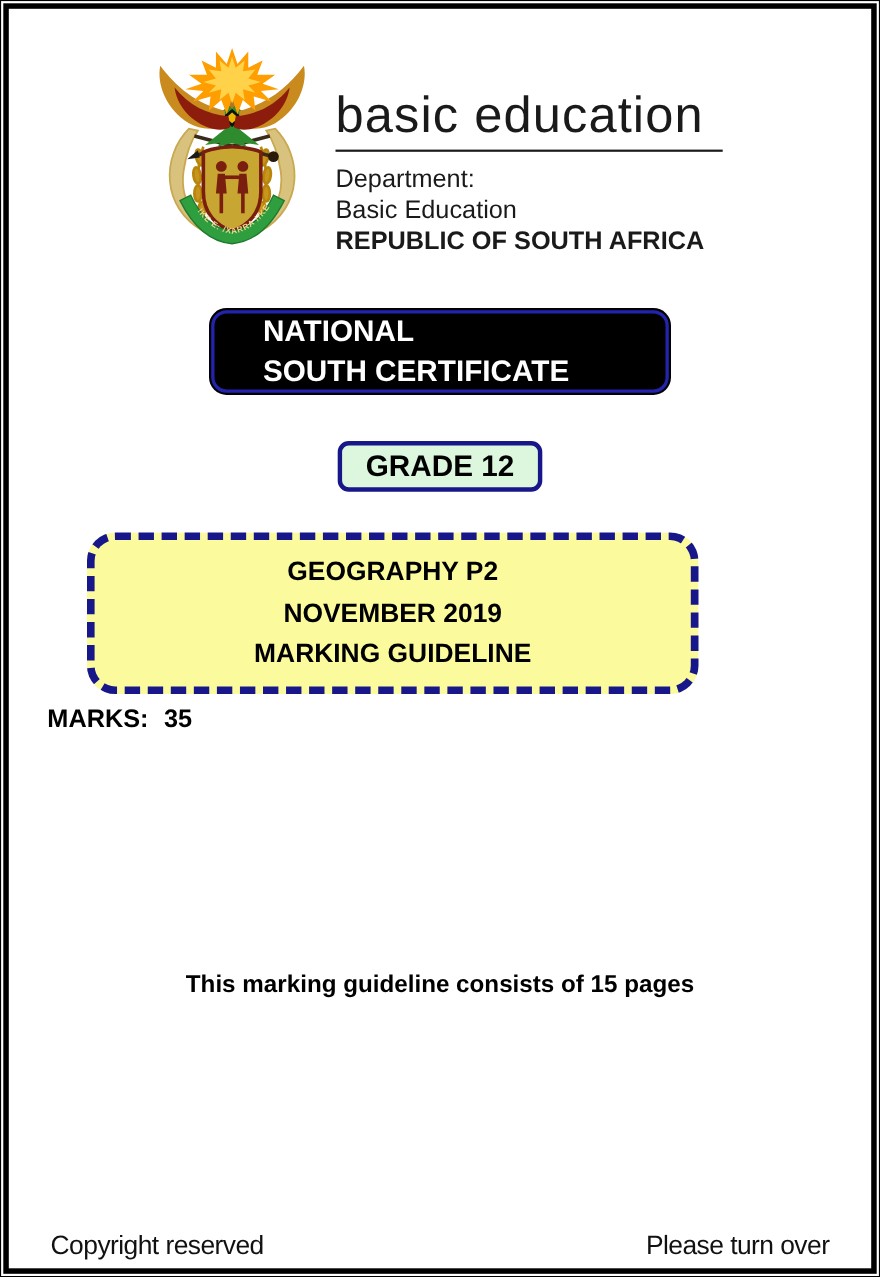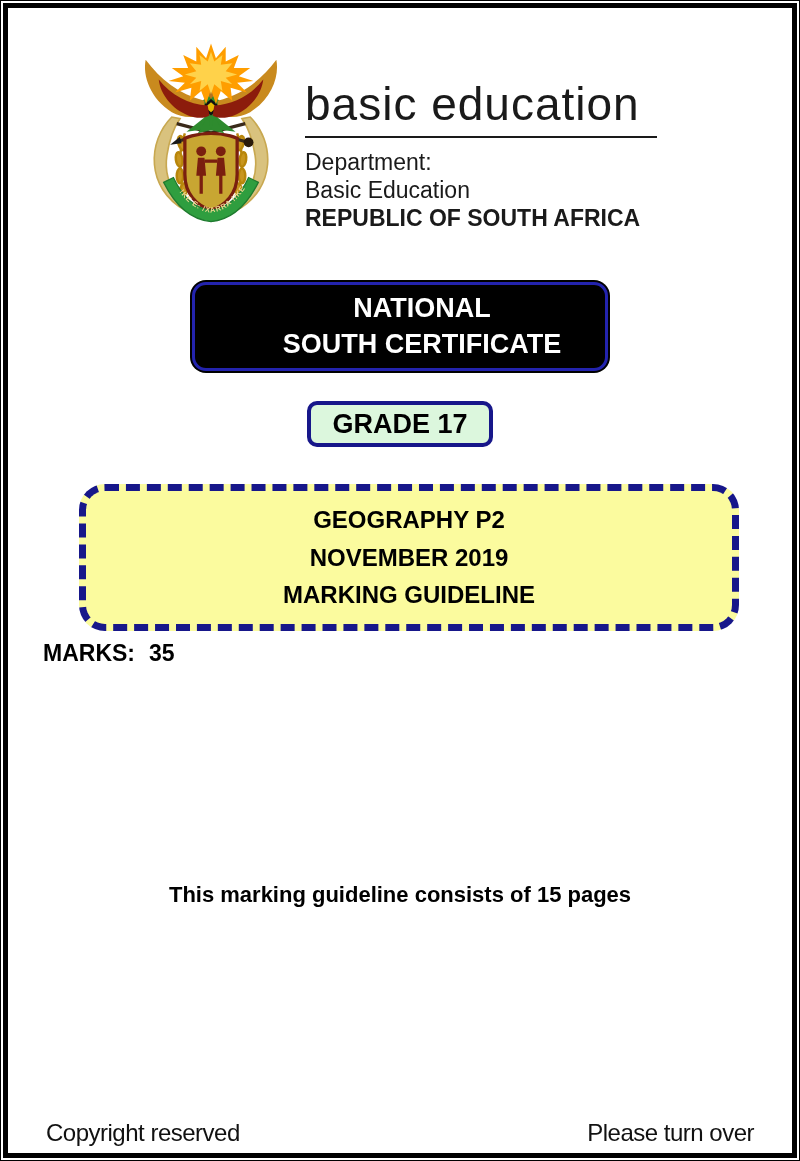--- a/index.html
+++ b/index.html
@@ -48,28 +48,28 @@
   .dept-line { font-size: 23px; color: #1a1a1a; line-height: 1.22; }
   .dept-line.bold { font-weight: 700; }
 
   
   .cert-box {
     position: absolute;
     top: 281px;
     left: 50%;
     transform: translateX(-50%);
     width: 416px;
-    height: 89px;
+    height: 75px;
     background: #000;
     border: 3px solid #2323ae;
     box-shadow: 0 0 0 2px #000;
     border-radius: 14px;
     display: flex;
     flex-direction: column;
-    align-items: center;
+    align-items: flex-start;
     justify-content: center;
     color: #fff;
     font-weight: 700;
     font-size: 27px;
     line-height: 1.3;
     text-align: center;
     padding-left: 44px;
   }
 
   
@@ -89,21 +89,21 @@
     font-weight: 700;
     font-size: 27px;
     color: #000;
   }
 
   
   .exam-box {
     position: absolute;
     top: 483px;
     left: 78px;
-    width: 660px;
+    width: 556px;
     height: 147px;
     background: #fbfb9e;
     border: 7px dashed #17178a;
     border-radius: 26px;
     display: flex;
     flex-direction: column;
     align-items: center;
     justify-content: space-evenly;
     padding: 6px 0;
     text-align: center;
@@ -232,21 +232,21 @@
       <div class="dept-line bold">REPUBLIC OF SOUTH AFRICA</div>
     </div>
   </div>
 
   <div class="cert-box">
     <div>NATIONAL</div>
     <div>SOUTH CERTIFICATE</div>
   </div>
 
   <div class="grade-box">
-    <span>GRADE 17</span>
+    <span>GRADE 12</span>
   </div>
 
   <div class="exam-box">
     <div class="exam-line">GEOGRAPHY P2</div>
     <div class="exam-line">NOVEMBER 2019</div>
     <div class="exam-line">MARKING GUIDELINE</div>
   </div>
 
   <div class="marks">
     <span>MARKS:</span>

